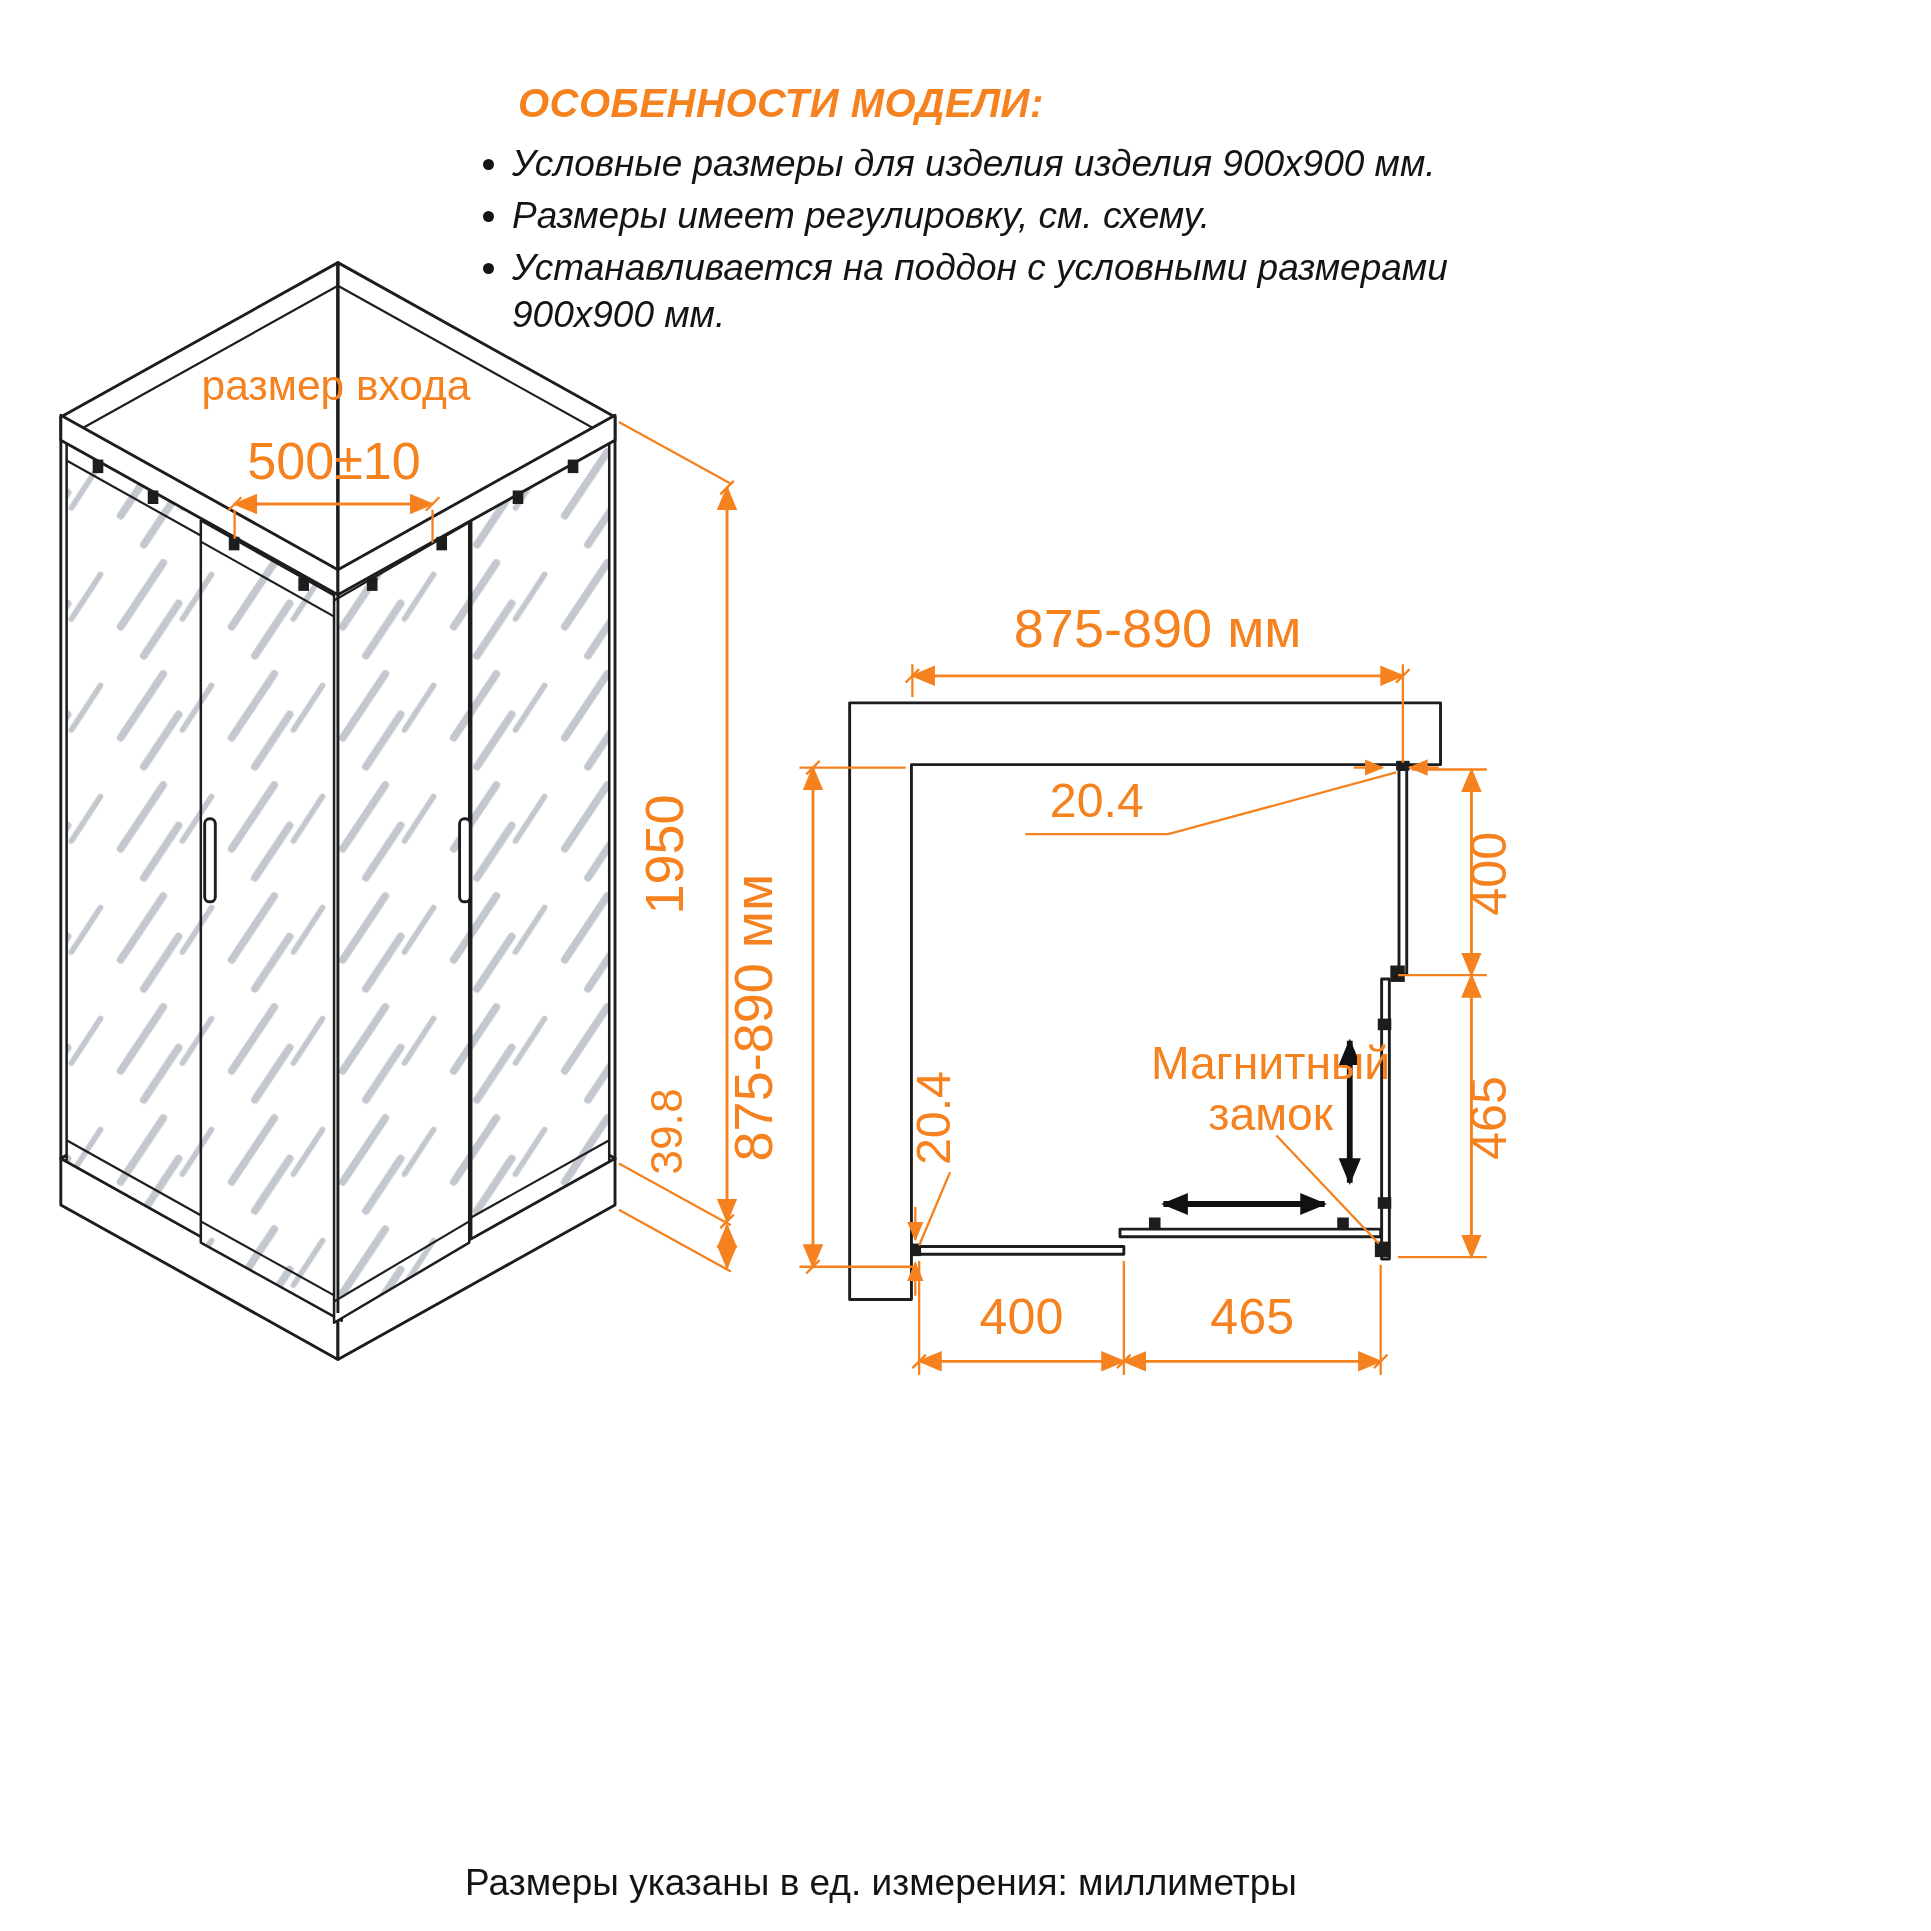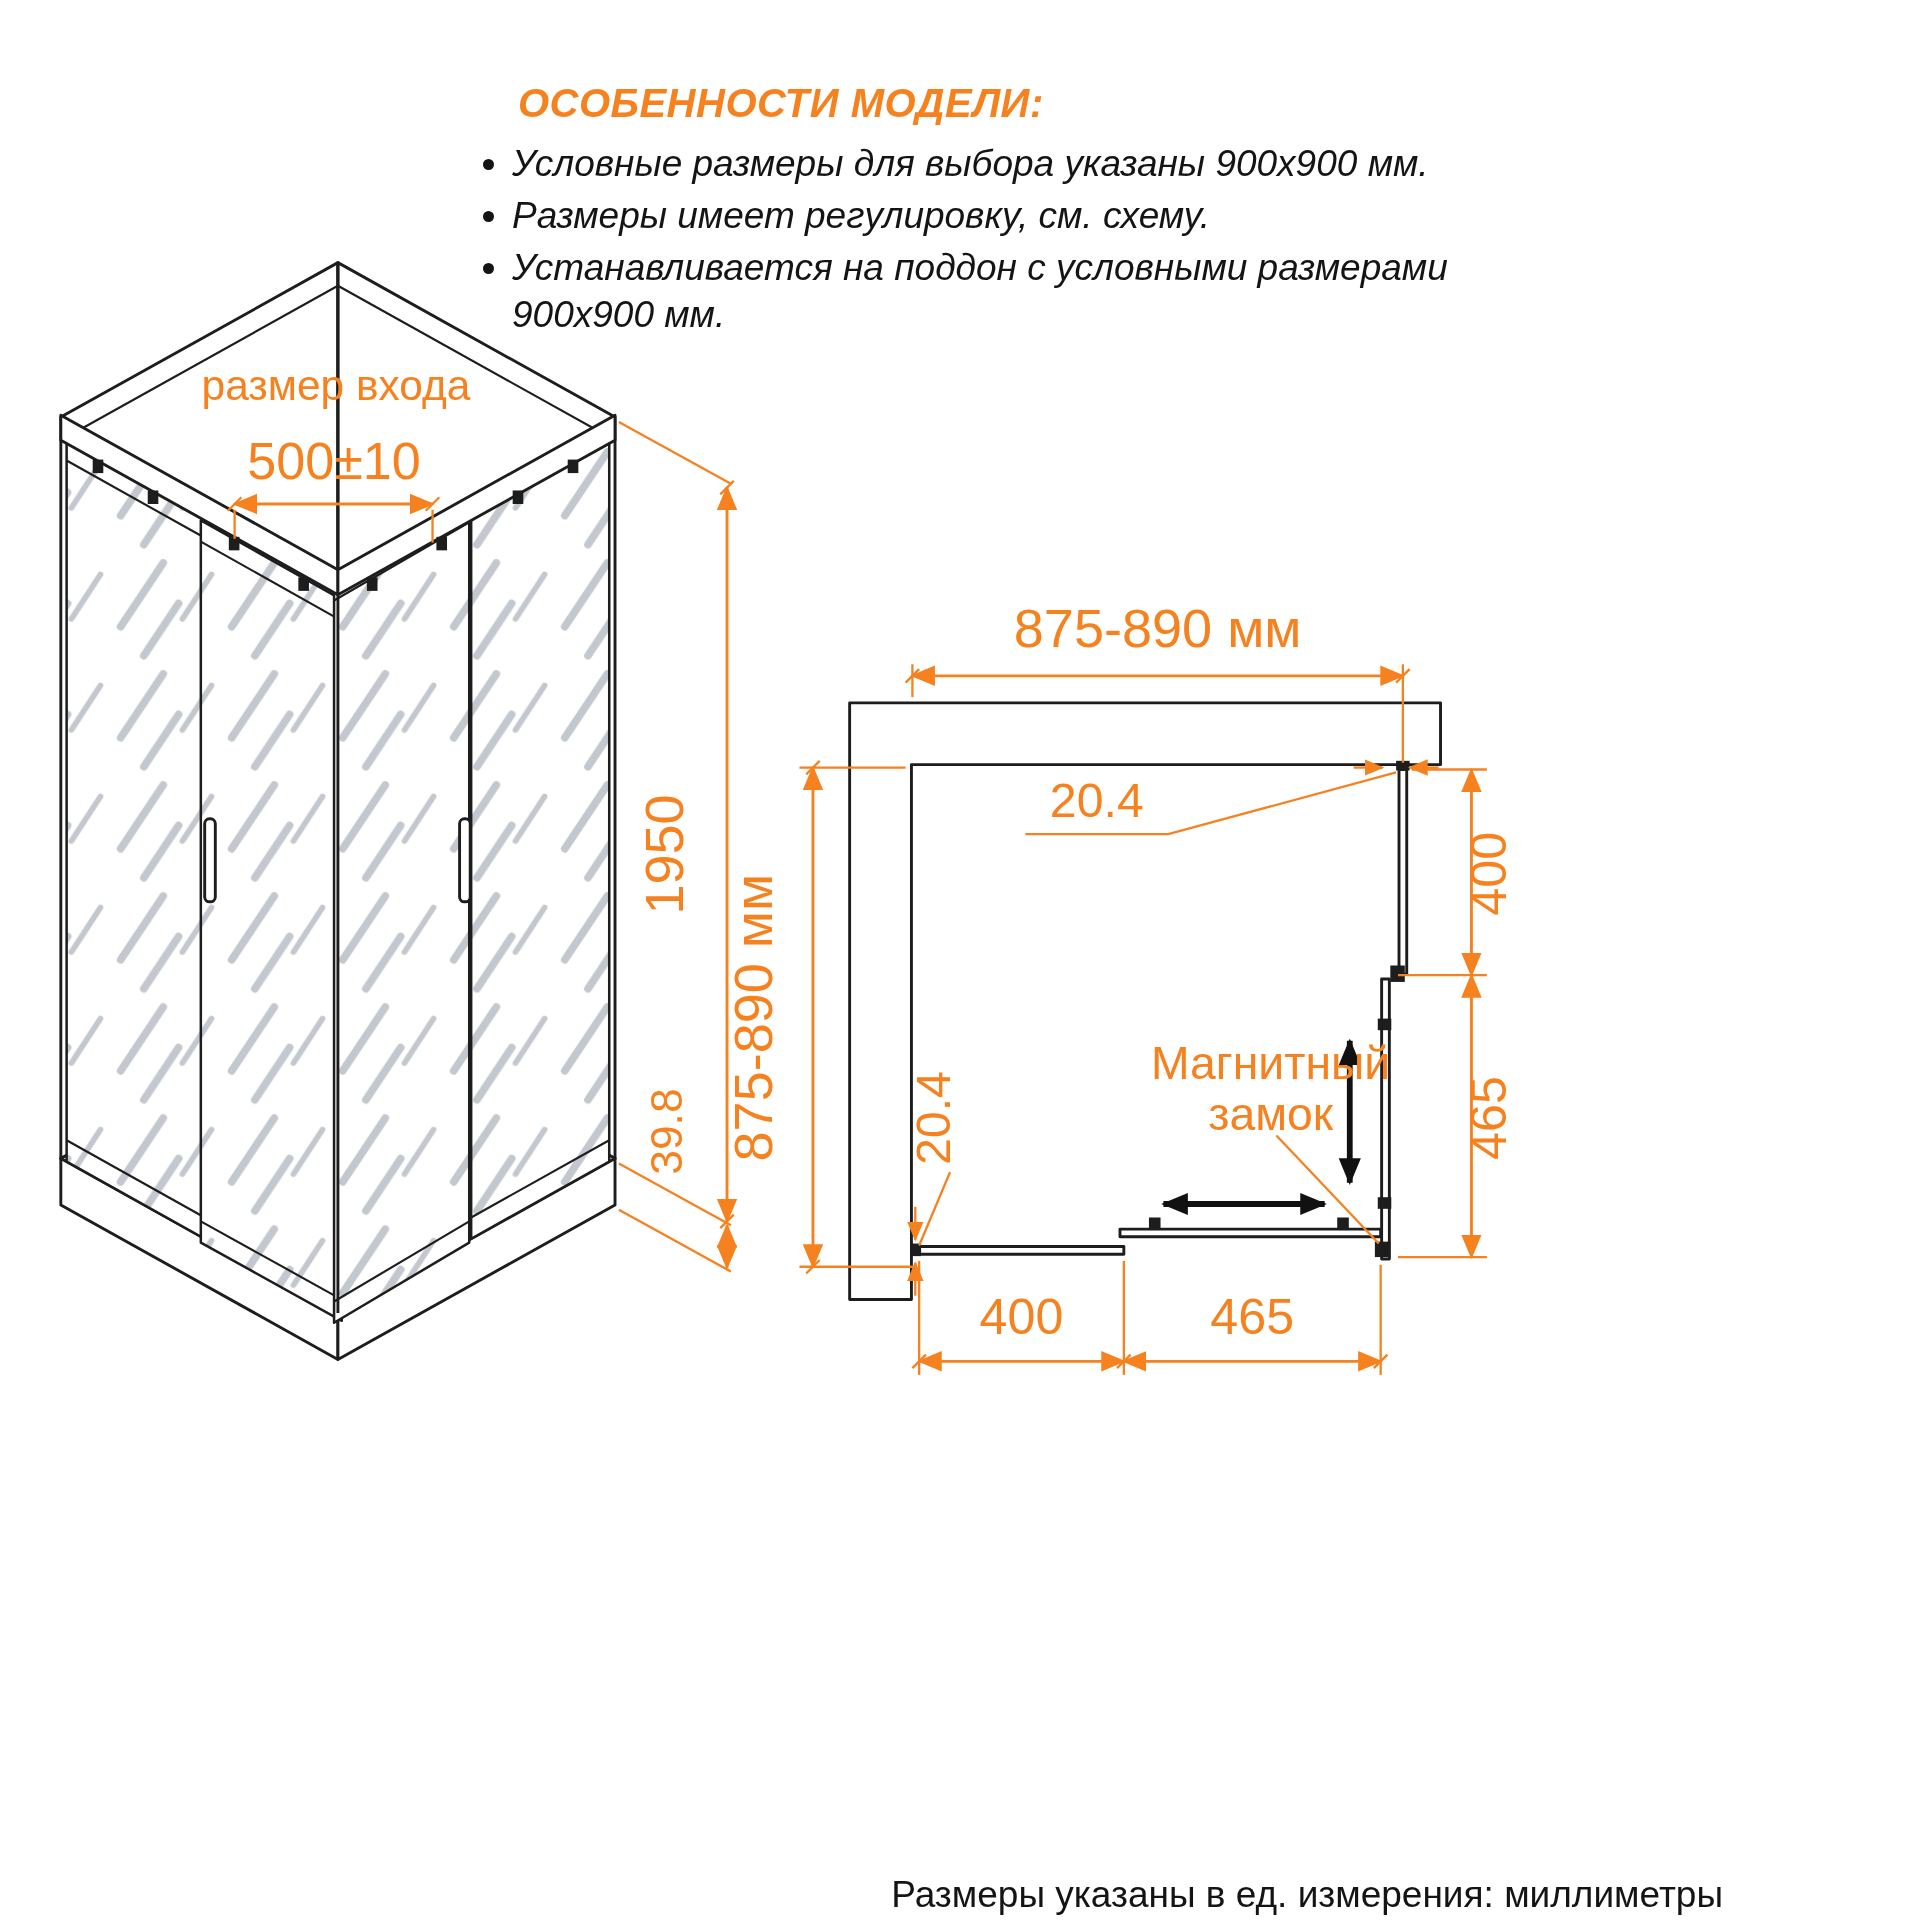--- a/index.html
+++ b/index.html
@@ -3,42 +3,42 @@
 <meta charset="utf-8">
 <style>
   html,body{margin:0;padding:0;background:#ffffff;}
   .page{position:relative;width:1931px;height:1931px;background:#ffffff;overflow:hidden;
         font-family:"Liberation Sans",sans-serif;color:#151515;}
   .hdr{position:absolute;left:462px;top:81px;width:1052px;font-style:italic;}
   .hdr h1{margin:0 0 13.5px 56px;font-size:40px;font-weight:bold;color:#F5821F;letter-spacing:0.5px;}
   .hdr ul{margin:0;padding-left:50px;width:1038px;font-size:37px;line-height:1.28;color:#141414;}
   .hdr li{margin-bottom:4.8px;}
   .drawing{position:absolute;left:0;top:0;width:1931px;height:1931px;}
-  .ftr{position:absolute;left:0;top:1862px;width:1723px;text-align:right;
-       font-size:37px;color:#141414;padding-left:39px;box-sizing:border-box;margin-top:12px;}
+  .ftr{position:absolute;left:0;top:1862px;width:1723px;text-align:center;
+       font-size:37px;color:#141414;padding-left:39px;box-sizing:border-box;}
   svg{font-family:"Liberation Sans",sans-serif;}
   .kf{fill:#ffffff;stroke:#1d1d1d;stroke-width:3;stroke-linejoin:round;}
   .k{fill:none;stroke:#1d1d1d;stroke-width:3;stroke-linejoin:round;}
   .k2{fill:none;stroke:#1d1d1d;stroke-width:2.2;}
   .gl{fill:url(#hatch);stroke:#1d1d1d;stroke-width:2.6;stroke-linejoin:round;}
   .hw{fill:#1d1d1d;stroke:none;}
   .dim{stroke:#F5821F;stroke-width:3;fill:none;}
   .ext{stroke:#F5821F;stroke-width:2.4;fill:none;}
   .dimtxt{fill:#F5821F;text-anchor:middle;}
   .barrow{stroke:#111111;stroke-width:6;fill:none;}
 </style>
 </head>
 <body>
 
 <div class="page">
 
   <div class="hdr">
     <h1>ОСОБЕННОСТИ МОДЕЛИ:</h1>
     <ul>
-      <li>Условные размеры для выбора указаны 900х900 мм.</li>
+      <li>Условные размеры для изделия изделия 900х900 мм.</li>
       <li>Размеры имеет регулировку, см. схему.</li>
       <li>Устанавливается на поддон с условными размерами 900х900 мм.</li>
     </ul>
   </div>
 
   <svg class="drawing" viewBox="0 0 2000 2000">
     <defs>
       <pattern id="hatch" width="115" height="115" patternUnits="userSpaceOnUse">
         <rect width="115" height="115" fill="#ffffff"></rect>
         <line x1="10" y1="74" x2="54" y2="8" stroke="#C3C8CF" stroke-width="8" stroke-linecap="round"></line>

